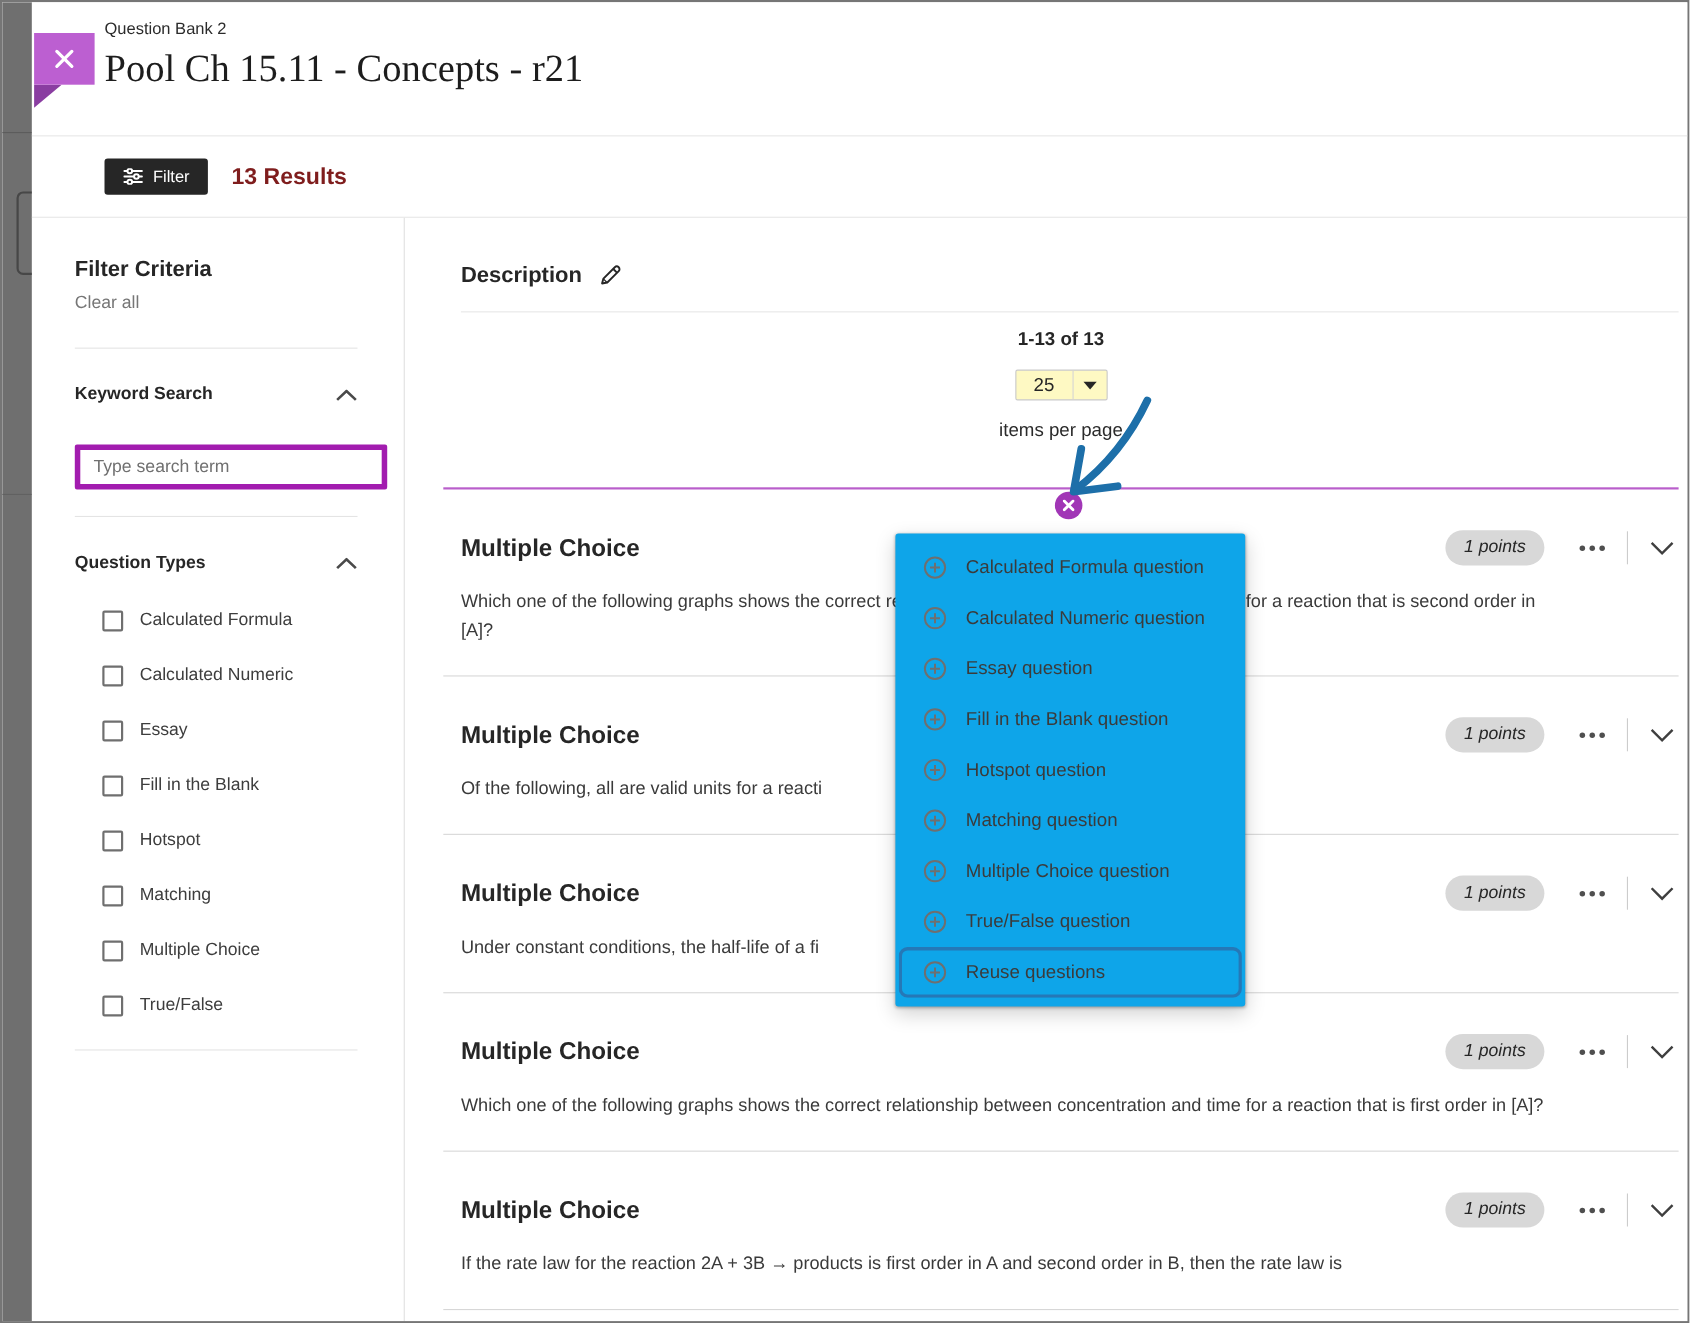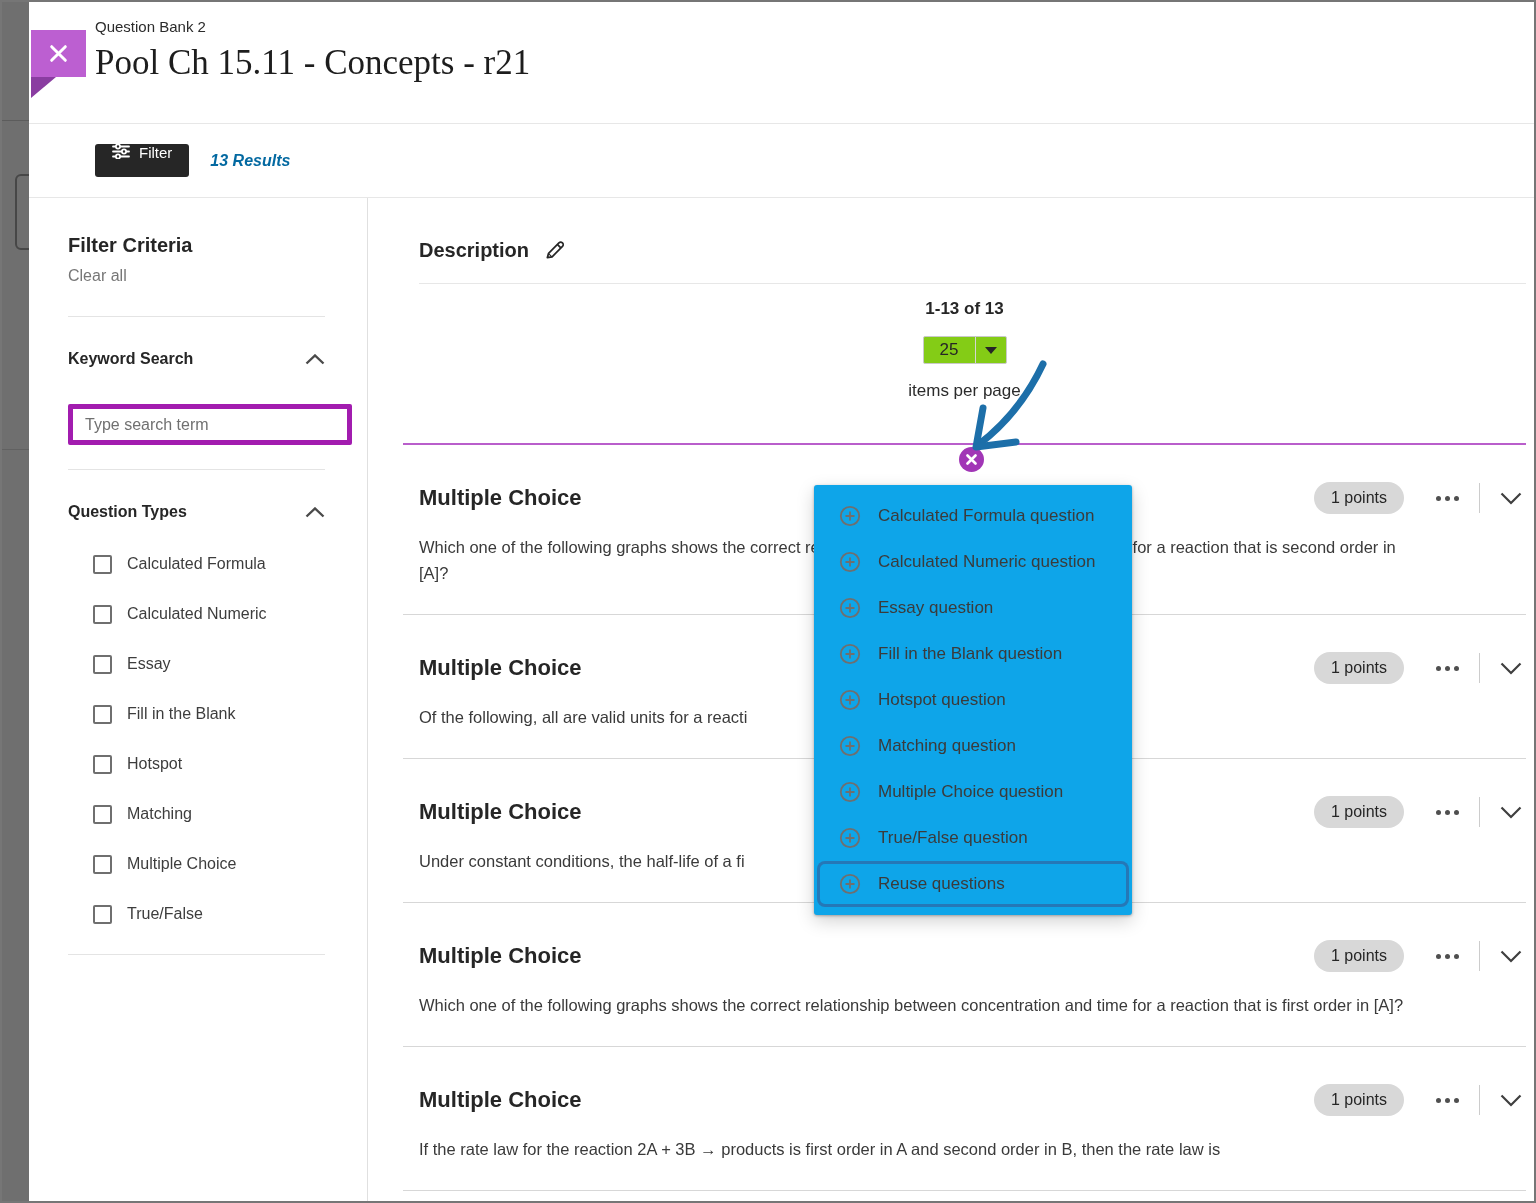--- a/index.html
+++ b/index.html
@@ -27,23 +27,23 @@
   
   .hdr { height:122px; padding:15px 0 0 66px; border-bottom:1px solid #e7e7e7; }
   .hdr-eyebrow { font-size:15px; line-height:20px; color:#2b2b2b; }
   .hdr-title { font-family:"Liberation Serif", serif; font-size:35px; line-height:46px;
                margin-top:3px; color:#1d1d1d; }
 
   
   .toolbar { height:74px; padding-left:66px; display:flex; align-items:center; gap:21px;
              border-bottom:1px solid #e7e7e7; }
   .filter-btn { background:#262626; color:#fff; border:none; border-radius:3px; height:33px;
-                padding:0 17px; font-size:15px; display:flex; gap:9px; cursor:pointer;
+                padding:0 17px; font-size:15px; display:flex; align-items:center; gap:9px; cursor:pointer;
                 font-family:"Liberation Sans", sans-serif; }
-  .results { font-size:16px; font-weight:bold; color:#0369a1;font-style:italic; }
+  .results { font-size:21px; font-weight:bold; color:#7f1d1d; }
 
   
   .split { display:flex; height:1006px; }
   aside { width:339px; flex:none; border-right:1px solid #e0e0e0; padding:36px 42px 0 39px; }
   .fc-title { font-size:20px; font-weight:bold; color:#262626; }
   .clear-all { font-size:16px; color:#767676; margin-top:10px; cursor:pointer; display:inline-block; }
   .side-hr { border:none; border-top:1px solid #e4e4e4; margin-top:31px; }
   .sec-head { margin-top:33px; display:flex; align-items:center; justify-content:space-between; cursor:pointer; }
   .sec-head .lbl { font-size:16px; font-weight:bold; color:#262626; }
   .kw-input { margin-top:36px; width:284px; height:41px; border:5px solid #a21caf; border-radius:2px;
@@ -57,34 +57,34 @@
   .type-lbl { font-size:16px; color:#3d3d3d; }
 
   main { flex:1; padding:0 8px 0 35px; position:relative; }
   .desc-row { margin-top:41px; padding-left:16px; display:flex; align-items:center; gap:14px; }
   .desc-lbl { font-size:20px; font-weight:bold; color:#262626; }
   .desc-hr { border:none; border-top:1px solid #e7e7e7; margin:21px 0 0 16px; }
 
   .pager { margin-top:73px; height:44px; display:flex; align-items:center; justify-content:flex-end; gap:17px;flex-direction:column; }
   .range { font-size:17px; font-weight:bold; color:#262626; }
   .size-box { width:84px; height:44px; border:1px solid #c9c9c9; border-radius:2px;
-              display:flex; align-items:center; cursor:pointer; background:#84cc16; }
+              display:flex; align-items:center; cursor:pointer; background:#fef9c3; }
   .size-val { flex:1; text-align:center; font-size:17px; color:#262626; }
   .size-div { width:1px; height:26px; background:#d5d5d5; }
   .caret-dn { width:0; height:0; border-left:6px solid transparent; border-right:6px solid transparent;
               border-top:7px solid #262626; margin:0 auto; }
   .caret-wrap { width:30px; display:flex; }
   .per-page { font-size:17px; color:#2b2b2b; }
 
   
   .questions { margin-top:42px; border-top:2px solid #b95ecb; }
   .qrow { padding:37px 0 28px 16px; border-bottom:1px solid #d7d7d7; }
   .qrow-top { display:flex; align-items:center; justify-content:space-between; }
   .qtype { font-size:22px; font-weight:bold; color:#262626; line-height:28px; }
-  .qctrl { display:flex; align-items:center; }
+  .qctrl { display:flex; align-items:center;font-style:italic; }
   .pts { background:#d8d8d8; border-radius:20px; padding:7px 17px; font-size:16px; color:#262626; }
   .dots { display:flex; gap:4px; margin-left:30px; cursor:pointer; padding:6px 2px; }
   .dots i { width:5px; height:5px; border-radius:50%; background:#4f4f4f; }
   .vdiv { width:1px; height:30px; background:#cccccc; margin:0 16px 0 18px; }
   .chev-btn { background:none; border:none; cursor:pointer; padding:4px; display:flex; }
   .qtext { margin-top:20px; font-size:16.5px; line-height:26px; color:#3a3a3a; max-width:1005px; }
 
   
   .add-menu { position:absolute; left:812px; top:483px; width:318px; background:#0ea5e9; z-index:20;
               padding:8px 0; border-radius:3px;

